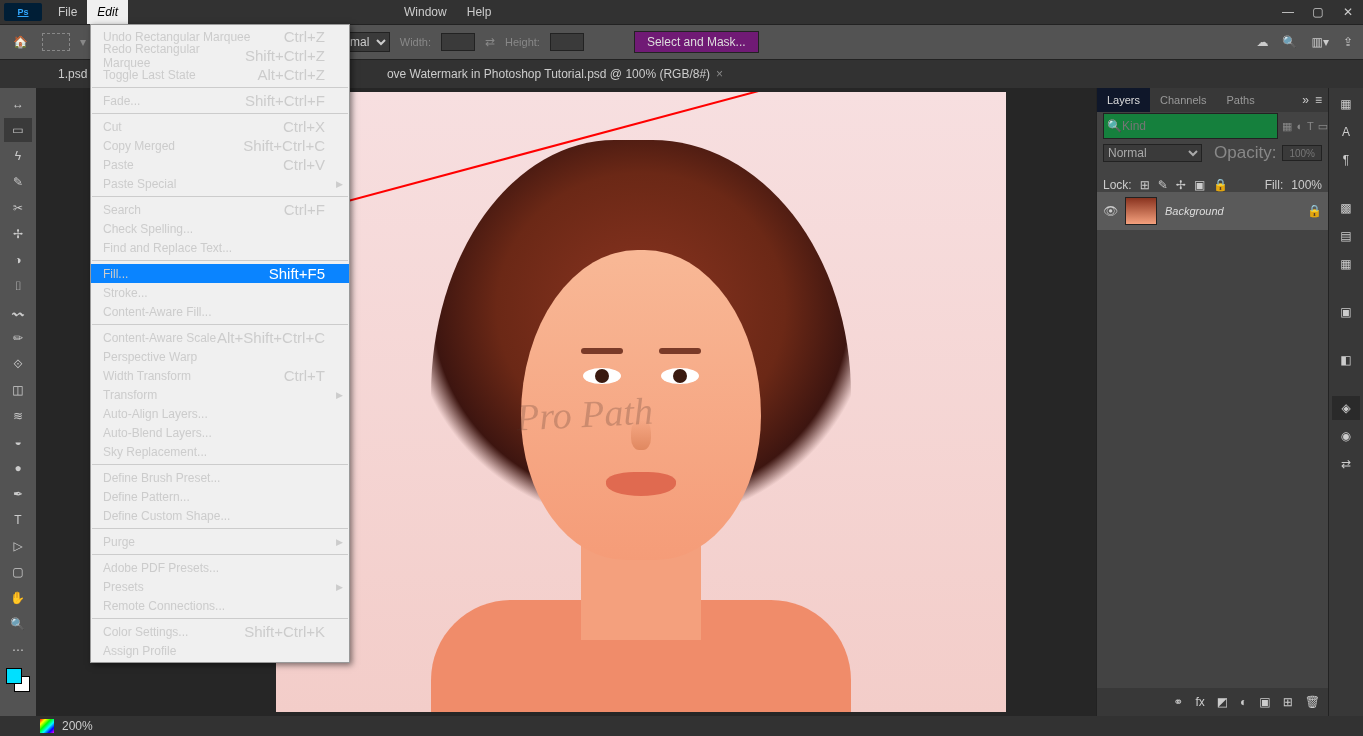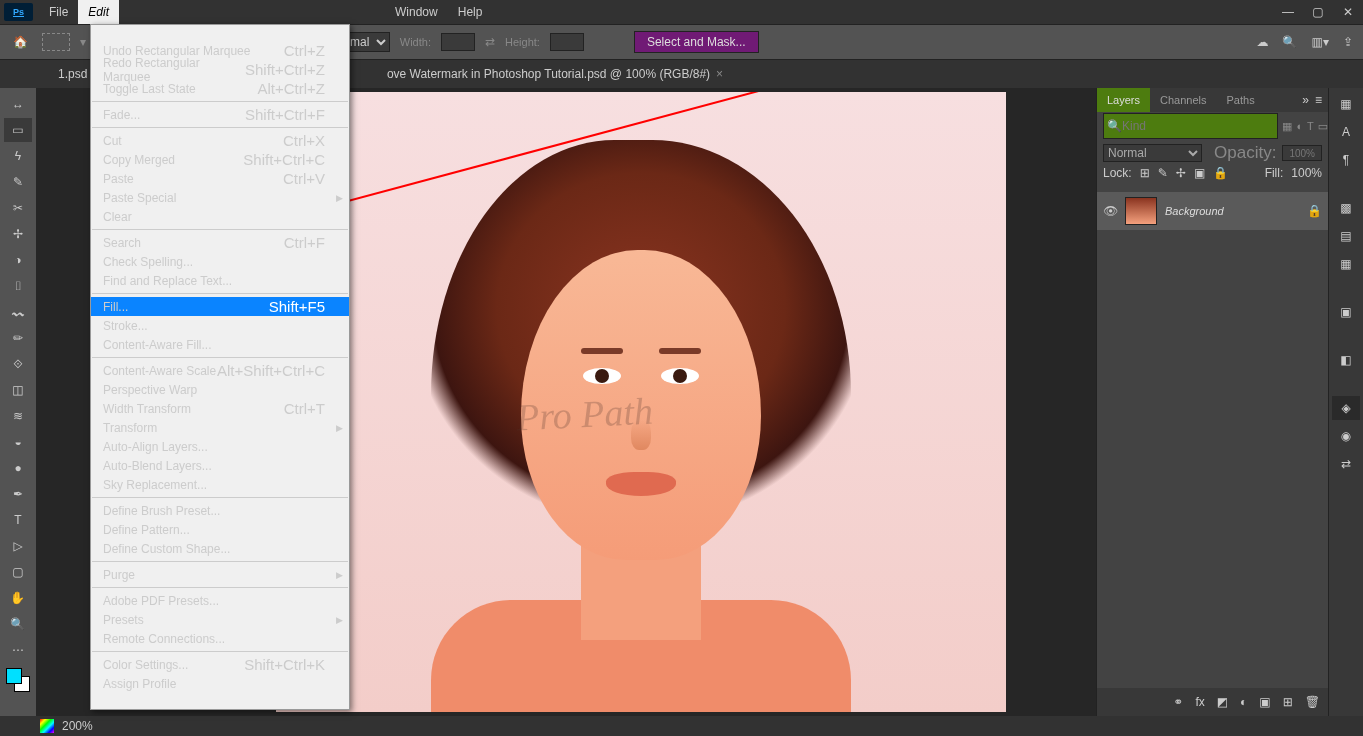--- a/index.html
+++ b/index.html
@@ -1,19 +1,19 @@
 <!DOCTYPE html>
 <html><head>
 <meta charset="utf-8">
 <style>
 * { margin:0; padding:0; box-sizing:border-box; font-family:"Segoe UI",Tahoma,sans-serif; font-size:12px; color:#ccc; user-select:none; }
 body { background:#323232; width:1363px; height:736px; overflow:hidden; position:relative; }
 
 .menubar { height:24px; background:#323232; display:flex; align-items:center; padding-left:4px; }
-.menubar .ps-logo { width:29px; height:18px; background:#001e36; color:#31a8ff; display:flex; align-items:center; justify-content:center; font-weight:bold; font-size:9px; border-radius:2px; margin-right:6px;text-decoration:underline; }
+.menubar .ps-logo { width:38px; height:18px; background:#001e36; color:#31a8ff; display:flex; align-items:center; justify-content:center; font-weight:bold; font-size:9px; border-radius:2px; margin-right:6px;text-decoration:underline; }
 .menubar .mitem { padding:0 10px; height:24px; display:flex; align-items:center; cursor:pointer; }
 .menubar .mitem.active { background:#f0f0f0; color:#000;font-style:italic; }
 .menubar .spacer { flex:1; }
 .menubar .win-btn { width:30px; height:24px; display:flex; align-items:center; justify-content:center; cursor:pointer; color:#ccc; }
 
 .optbar { height:36px; background:#535353; display:flex; align-items:center; padding:0 10px; gap:10px; border-top:1px solid #222; border-bottom:1px solid #222; }
 .optbar .home-icon { width:22px; height:22px; display:flex; align-items:center; justify-content:center; }
 .optbar .tool-thumb { width:28px; height:18px; border:1px dashed #888; }
 .optbar .lbl { color:#888; font-size:11px; }
 .optbar .check { width:12px; height:12px; border:1px solid #777; background:#444; }
@@ -55,44 +55,44 @@
 .arrow-line { position:absolute; top:130px; left:-10px; width:570px; height:2px; background:#ff0000; transform-origin:left center; transform:rotate(-15deg); }
 
 .right-dock { width:35px; background:#383838; display:flex; flex-direction:column; align-items:center; padding-top:4px; gap:4px; border-left:1px solid #222; }
 .right-dock .dbtn { width:28px; height:24px; display:flex; align-items:center; justify-content:center; cursor:pointer; }
 .right-dock .dbtn.sel { background:#2a2a2a; }
 .right-dock .gap { height:16px; }
 
 .panels { width:232px; background:#535353; display:flex; flex-direction:column; border-left:1px solid #222; }
 .panel-tabs { height:24px; background:#383838; display:flex; align-items:center; }
 .panel-tabs .ptab { padding:0 10px; height:24px; display:flex; align-items:center; color:#999; cursor:pointer; font-size:11px; }
-.panel-tabs .ptab.active { background:#4d7c0f; color:#ddd; }
+.panel-tabs .ptab.active { background:#0f172a; color:#ddd; }
 .panel-tabs .pright { margin-left:auto; display:flex; gap:6px; padding-right:6px; color:#999; }
 .filter-row { height:28px; background:#434343; display:flex; align-items:center; padding:0 6px; gap:4px; }
-.filter-row input { background:#4d7c0f; border:1px solid #222; flex:1; height:26px; color:#ccc; padding-left:18px; }
+.filter-row input { background:#15803d; border:1px solid #222; flex:1; height:26px; color:#ccc; padding-left:18px; }
 .filter-row .ficon { width:18px; height:18px; display:flex; align-items:center; justify-content:center; color:#888; cursor:pointer; font-size:11px; }
 .blend-row { height:26px; background:#434343; display:flex; align-items:center; padding:0 6px; gap:6px; }
 .blend-row select { background:#3a3a3a; color:#aaa; border:1px solid #222; height:18px; width:100px; }
 .blend-row .lbl { color:#888; font-size:17px; }
 .blend-row .val { background:#3a3a3a; border:1px solid #222; width:40px; height:16px; color:#777; text-align:center; font-size:10px; line-height:16px; }
-.lock-row { height:26px; background:#434343; display:flex; align-items:flex-start; padding:0 6px; gap:8px; color:#888; font-size:11px; }
+.lock-row { height:26px; background:#434343; display:flex; align-items:flex-end; padding:0 6px; gap:8px; color:#888; font-size:11px; }
 .lock-row span { cursor:pointer; }
 .layer-list { flex:1; background:#434343; }
 .layer-item { height:38px; display:flex; align-items:center; padding:0 6px; gap:8px; background:#5a5a5a; }
 .layer-item .eye { width:14px; color:#ccc; position:static; background:none; height:auto; border-radius:0; }
 .layer-item .thumb { width:32px; height:28px; background:linear-gradient(180deg,#8a3420,#f4a07d); border:1px solid #222; }
 .layer-item .name { font-style:italic; color:#ddd; font-size:11px; }
 .layer-item .lock { margin-left:auto; color:#aaa; }
 .panel-footer { height:28px; background:#383838; display:flex; align-items:center; justify-content:flex-end; gap:12px; padding:0 8px; color:#888; }
 .panel-footer span { cursor:pointer; }
 
 .statusbar { position:absolute; bottom:0; left:0; right:0; height:20px; background:#323232; display:flex; align-items:center; padding-left:40px; color:#aaa; font-size:11px; }
 .statusbar .swatch-mini{width:14px;height:14px;background:linear-gradient(135deg,red,yellow,lime,cyan,blue,magenta);margin-right:8px;}
 
-.dropdown { position:absolute; top:24px; left:90px; width:260px; background:#f0f0f0; border:1px solid #999; box-shadow:2px 2px 6px rgba(0,0,0,0.5); z-index:1000; padding:16px 0; }
+.dropdown { position:absolute; top:24px; left:90px; width:260px; background:#f0f0f0; border:1px solid #999; box-shadow:2px 2px 6px rgba(0,0,0,0.5); z-index:1000; padding:2px 0; }
 .dropdown .drow { height:19px; display:flex; align-items:center; padding:0 24px 0 12px; color:#000; cursor:pointer; font-size:12px; position:relative; }
 .dropdown .drow.disabled { color:#999; cursor:default; }
 .dropdown .drow.highlight { background:#0a84ff; color:#fff; }
 .dropdown .drow .shortcut { margin-left:auto; font-size:15px; }
 .dropdown .drow.highlight .shortcut { color:#fff; }
 .dropdown .drow .sub { position:absolute; right:6px; font-size:9px; }
 .dropdown .sep { height:1px; background:#ccc; margin:3px 1px; }
 </style>
 </head>
 <body>
@@ -310,23 +310,20 @@
       <span class="shortcut">Shift+Ctrl+C</span>
     </div>
     <div class="drow">
       <span>Paste</span>
       <span class="shortcut">Ctrl+V</span>
     </div>
     <div class="drow">
       <span>Paste Special</span>
       <span class="sub">▶</span>
     </div>
-    <div class="drow">
-      <span>Clear</span>
-    </div>
     <div class="sep"></div>
     <div class="drow">
       <span>Search</span>
       <span class="shortcut">Ctrl+F</span>
     </div>
     <div class="drow">
       <span>Check Spelling...</span>
     </div>
     <div class="drow">
       <span>Find and Replace Text...</span>

